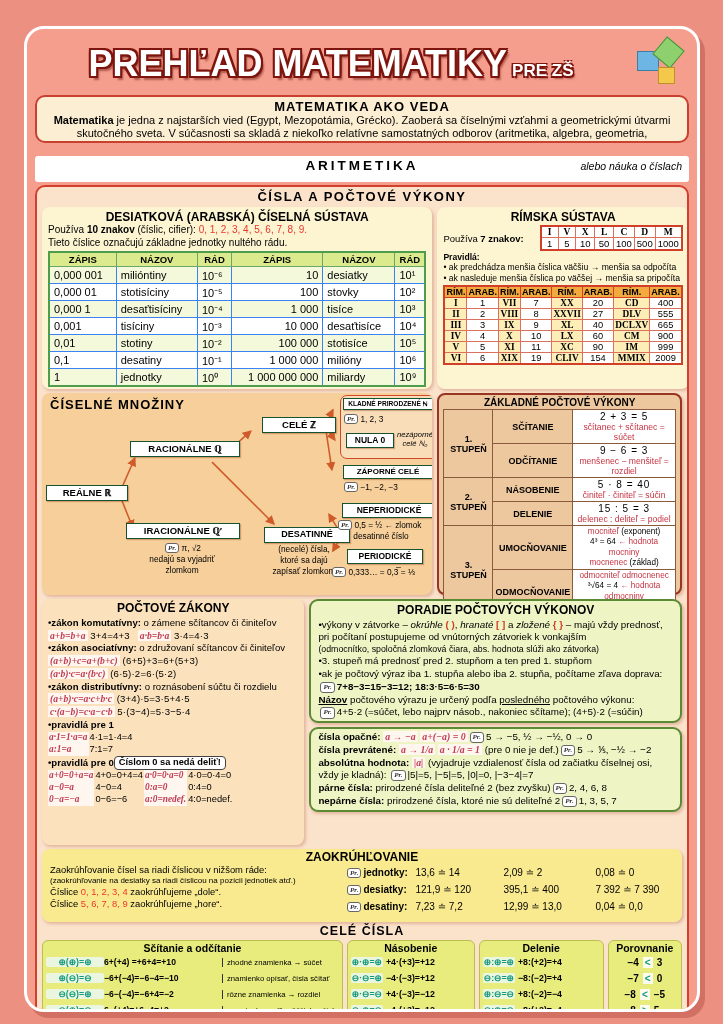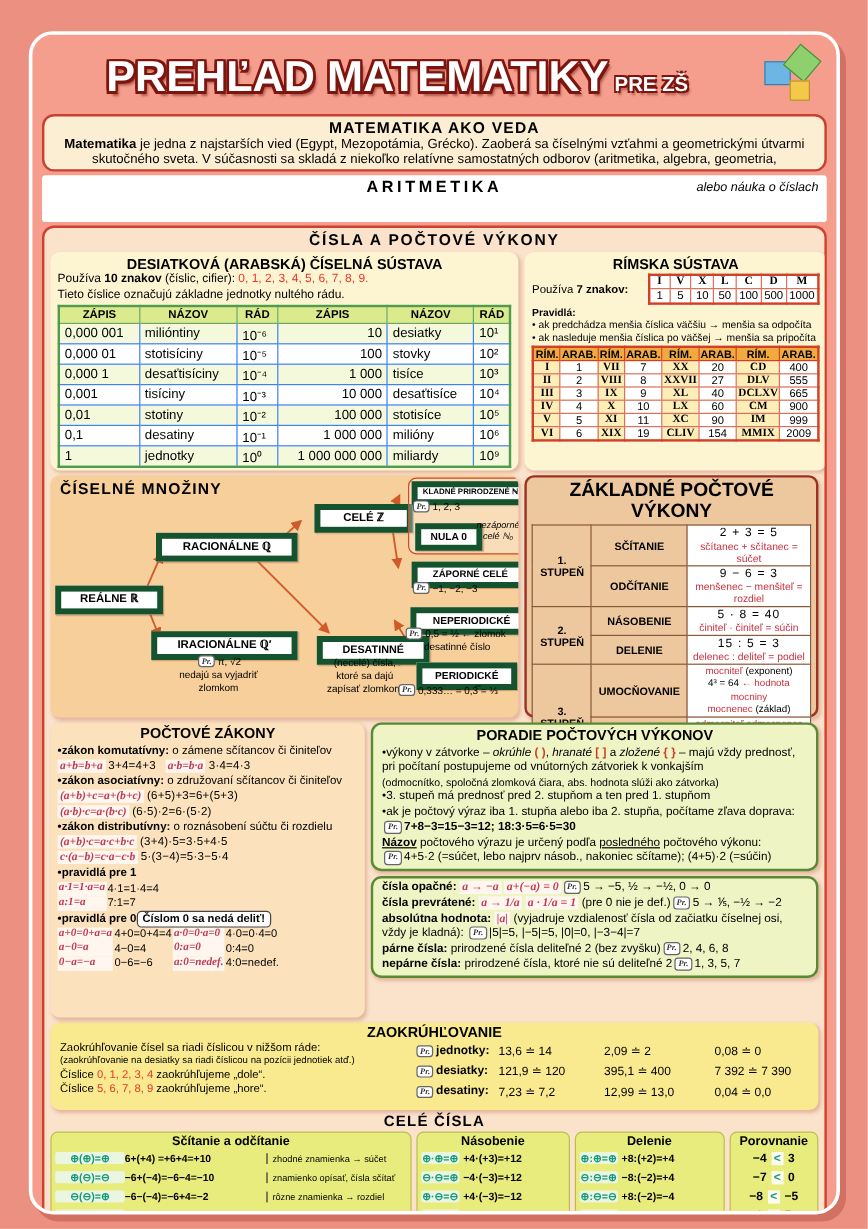--- a/index.html
+++ b/index.html
@@ -18,21 +18,21 @@
     text-shadow:-1.5px -1.5px 0 #7d150e,1.5px -1.5px 0 #7d150e,-1.5px 1.5px 0 #7d150e,1.5px 1.5px 0 #7d150e,2px 3px 2px rgba(90,10,5,.45);}
   .geo{position:relative;width:52px;height:50px;flex:0 0 52px;}
   .geo .sq-b{position:absolute;left:0;top:12px;width:20px;height:18px;background:#6db6e3;border:1px solid #3a7fa8;}
   .geo .sq-g{position:absolute;left:20px;top:2px;width:21px;height:21px;background:#8ed06e;border:1px solid #4f8f3c;transform:rotate(40deg);}
   .geo .sq-y{position:absolute;left:21px;top:28px;width:15px;height:15px;background:#f3c84b;border:1px solid #bf8f2a;}
   
   .intro{margin-top:2px;background:#fceed2;border:2px solid #c94030;border-radius:10px;padding:2px 10px;text-align:center;height:48px;box-sizing:border-box;overflow:hidden;}
   .intro .t{font-size:13px;font-weight:bold;letter-spacing:1px;}
   .intro .x{font-size:11px;line-height:1.22;text-align:center;}
   
-  .arbar{margin-top:3px;background:#fff;border-radius:3px;height:39px;position:relative;}
+  .arbar{margin-top:13px;background:#fff;border-radius:3px;height:26px;position:relative;}
   .arbar .c{position:absolute;left:0;right:0;top:2px;text-align:center;font-size:13.5px;font-weight:bold;letter-spacing:3px;}
   .arbar .r{position:absolute;right:7px;top:4px;font-size:10.5px;font-style:italic;}
   
   .main{margin-top:3px;background:#fbe2cb;border:2px solid #d0402c;border-radius:10px;padding:2px 5px;height:833px;box-sizing:border-box;overflow:hidden;}
   .sectitle{text-align:center;font-size:13px;font-weight:bold;letter-spacing:1.5px;height:17px;}
   .row{display:flex;gap:5px;}
   .box{border-radius:8px;box-sizing:border-box;box-shadow:1.5px 2px 3px rgba(160,60,30,.25);}
   .ytone{background:#fdf5d2;padding:3px 6px;}
   .btitle{text-align:center;font-weight:bold;font-size:12px;}
   
@@ -56,21 +56,21 @@
   .symtab tr:first-child td{font-weight:bold;font-family:"Liberation Serif",serif;}
   .rules{font-size:8.6px;line-height:1.2;margin-top:1px;}
   .romtab{width:100%;border:2px solid #d23f28;border-radius:4px;margin-top:2px;}
   .romtab th{background:#f2a93e;border:1px solid #d23f28;font-size:9px;padding:0 1px;}
   .romtab td{border:1px solid #d9715c;font-size:9.3px;text-align:center;padding:0 1px;background:#fff;}
   .romtab td:nth-child(odd){background:#fdedb7;font-family:"Liberation Serif",serif;font-weight:bold;}
   
   .row2{height:202px;margin-top:4px;}
   .sets{flex:0 0 61%;background:#f6cf9b;position:relative;overflow:hidden;}
   .sets .dt{position:absolute;left:8px;top:4px;font-size:13px;font-weight:bold;letter-spacing:1px;}
-  .node{position:absolute;background:#fff;border:5px solid #14532d;box-shadow:1px 1px 1px rgba(150,60,20,.35);font-weight:bold;text-align:center;line-height:1.5;}
+  .node{position:absolute;background:#fff;border:1px solid #14532d;box-shadow:1px 1px 1px rgba(150,60,20,.35);font-weight:bold;text-align:center;line-height:1.5;}
   .snote{position:absolute;font-size:8.3px;text-align:center;line-height:1.2;}
   .setgroup{position:absolute;border:1.5px solid #cf4a2a;border-radius:7px;background:rgba(255,255,255,.3);}
   svg.arrows{position:absolute;left:0;top:0;width:100%;height:100%;}
   .ops{flex:1;background:#edc79e;border:2px solid #993322;padding:2px 4px;}
   .opstab{width:100%;margin-top:1px;}
   .opstab td{border:1px solid #8a5a3c;padding:1px 2px;}
   .opstab .g{background:#edc79e;font-weight:bold;font-size:9px;text-align:center;width:44px;}
   .opstab .n{background:#edc79e;font-weight:bold;font-size:9px;text-align:center;width:72px;}
   .opstab .e{background:#fff;text-align:center;}
   .e1{font-size:10px;letter-spacing:1px;}
@@ -378,21 +378,21 @@
         <div class="node" style="left:301px;top:72px;width:88px;font-size:8px;">ZÁPORNÉ CELÉ</div>
         <div class="snote" style="left:300px;top:89px;width:80px;text-align:left;"><span class="pr">Pr.</span><span>−1, −2, −3</span></div>
         <div class="node" style="left:300px;top:110px;width:92px;font-size:8.5px;">NEPERIODICKÉ</div>
         <div class="snote" style="left:294px;top:127px;width:106px;text-align:left;"><span class="pr">Pr.</span><span>0,5 = ½ ← zlomok</span></div>
         <div class="snote" style="left:294px;top:139px;width:90px;">desatinné číslo</div>
         <div class="node" style="left:305px;top:156px;width:74px;font-size:8.5px;">PERIODICKÉ</div>
         <div class="snote" style="left:288px;top:174px;width:112px;text-align:left;"><span class="pr">Pr.</span><span>0,333… = 0,3̅ = ⅓</span></div>
       </div>
 
       <div class="box ops">
-        <div class="btitle" style="font-size:16px;">ZÁKLADNÉ POČTOVÉ VÝKONY</div>
+        <div class="btitle" style="font-size:10px;">ZÁKLADNÉ POČTOVÉ VÝKONY</div>
         <table class="opstab">
           <tbody>
               <tr>
             <td class="g" rowspan="2">1. STUPEŇ</td>
             <td class="n">SČÍTANIE</td>
             <td class="e">
                   <div class="e1">2 + 3 = 5</div>
                   <div class="e2">sčítanec + sčítanec = súčet</div>
                 </td>
           </tr>

